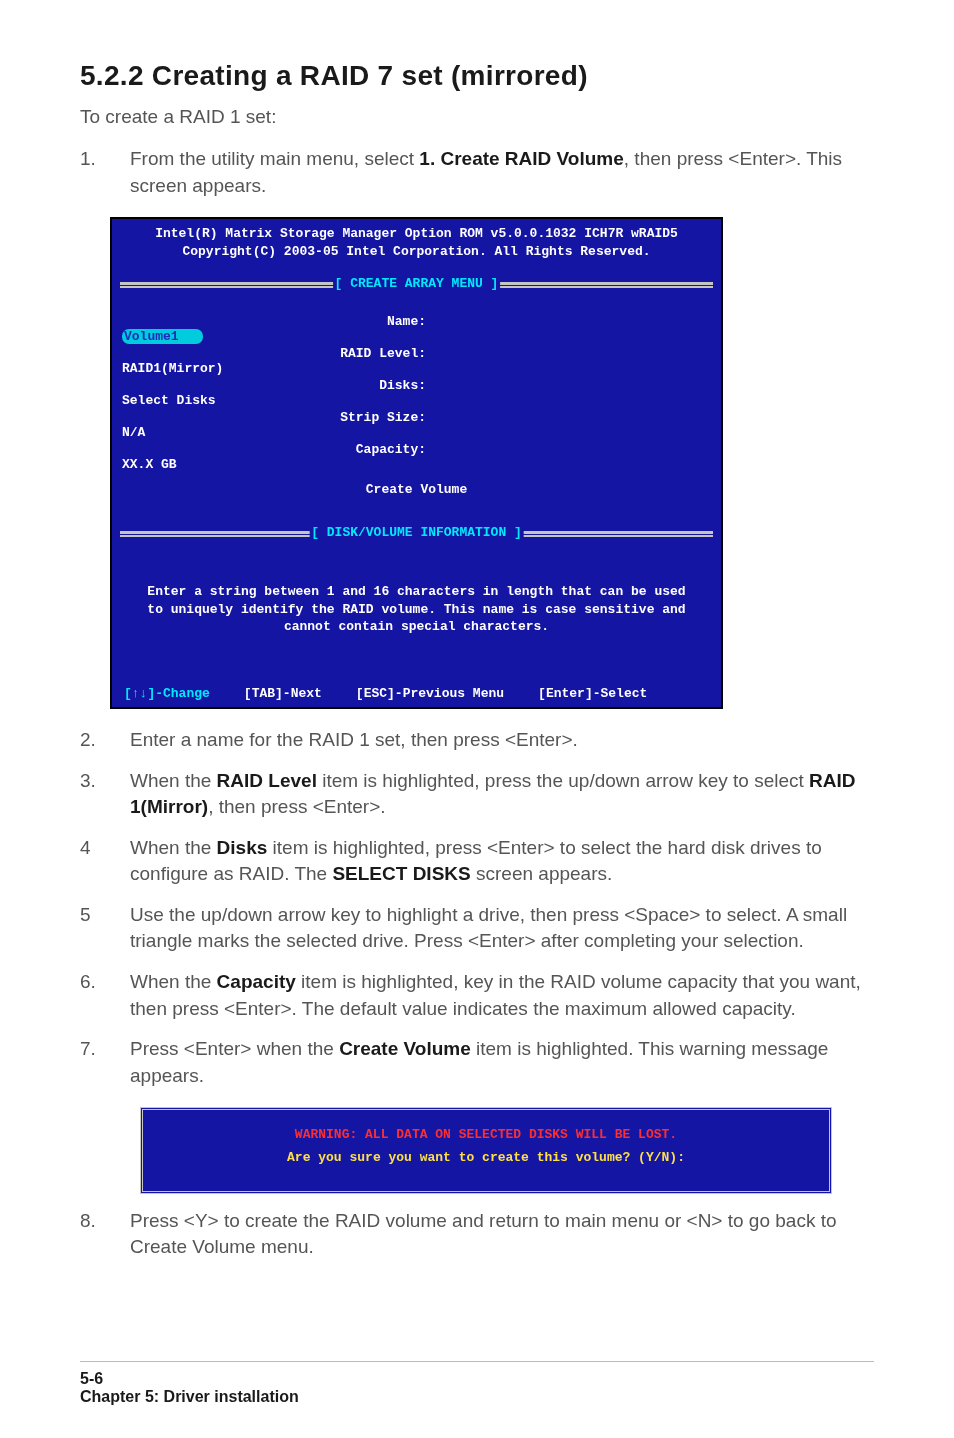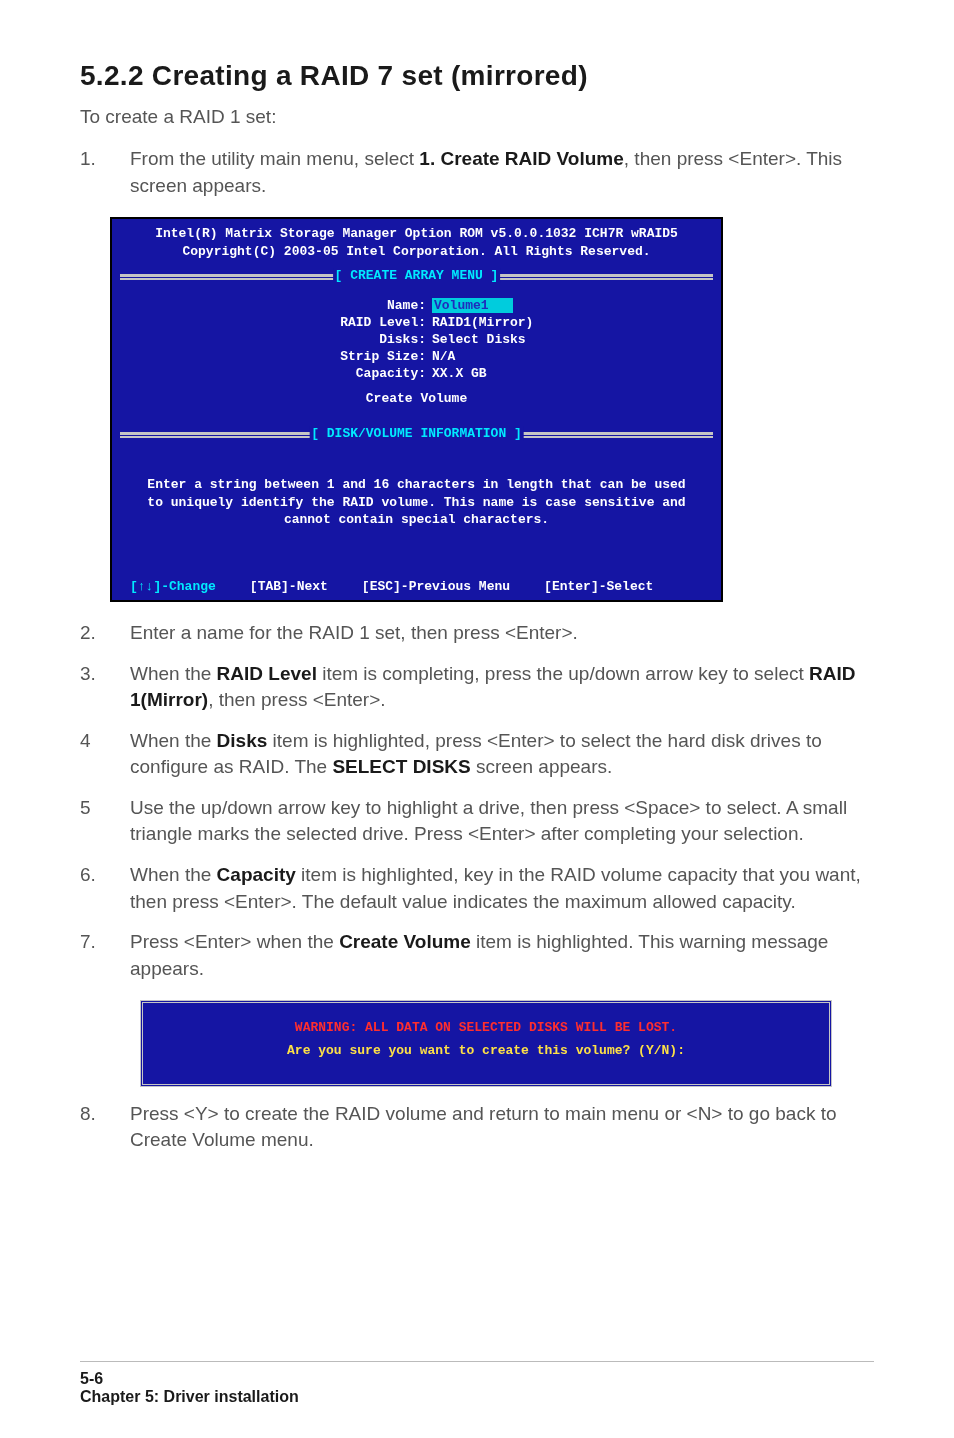--- a/index.html
+++ b/index.html
@@ -66,46 +66,46 @@
   .term-header {
     text-align: center;
     padding: 6px 0;
     line-height: 1.35;
   }
   .term-sepline {
     color: #00eaff;
     text-align: center;
     border-top: 3px solid #c5c5c5;
     border-bottom: 2px solid #c5c5c5;
-    margin: 8px 8px;
+    margin: 16px 8px;
     position: relative;
     height: 6px;
   }
   .term-sepline span {
     position: absolute;
     left: 50%;
     top: -9px;
     transform: translateX(-50%);
     background: #1515a3;
     padding: 0 2px;
   }
   .term-body {
     padding: 10px 10px 18px 10px;
     min-height: 120px;
   }
-  .kv { display: flex; margin-bottom: 2px; }
+  .kv { display: flex; margin-bottom: 2px; flex-direction: column; }
   .kv .label { width: 310px; text-align: right; padding-right: 6px; }
   .kv .value { text-align: left; }
-  .value-hl { background: #00ccdd; color: #1f2bbd; padding: 0 24px 0 2px; }
+  .value-hl { background: #00ccdd; color: #1f2bbd; padding: 0 24px 0 2px; border-radius: 7px; }
   .term-center { text-align: center; margin-top: 10px; }
   .info-body { padding: 30px 28px 44px 28px; text-align: center; line-height: 1.35; }
   .term-footer {
     display: flex;
     gap: 34px;
-    padding: 6px 18px;
+    padding: 6px 12px;
     font-weight: bold;
   }
   .term-footer span:first-child { color: #00eaff; }
 
   .warn-wrap {
     margin: 4px 0 14px 60px;
     width: 692px;
   }
   .warn {
     background: #1515a3;
@@ -197,21 +197,21 @@
   </div>
 </div>
 
 <ol class="steps">
   <li>
     <span class="step-num">2.</span>
     <span>Enter a name for the RAID 1 set, then press &lt;Enter&gt;.</span>
   </li>
   <li>
     <span class="step-num">3.</span>
-    <span>When the </span><span class="bold">RAID Level</span><span> item is completing, press the up/down arrow key to select </span><span class="bold">RAID 1(Mirror)</span><span>, then press &lt;Enter&gt;.</span>
+    <span>When the </span><span class="bold">RAID Level</span><span> item is highlighted, press the up/down arrow key to select </span><span class="bold">RAID 1(Mirror)</span><span>, then press &lt;Enter&gt;.</span>
   </li>
   <li>
     <span class="step-num">4</span>
     <span>When the </span><span class="bold">Disks</span><span> item is highlighted, press &lt;Enter&gt; to select the hard disk drives to configure as RAID. The </span><span class="bold">SELECT DISKS</span><span> screen appears.</span>
   </li>
   <li>
     <span class="step-num">5</span>
     <span>Use the up/down arrow key to highlight a drive, then press &lt;Space&gt; to select. A small triangle marks the selected drive. Press &lt;Enter&gt; after completing your selection.</span>
   </li>
   <li>

